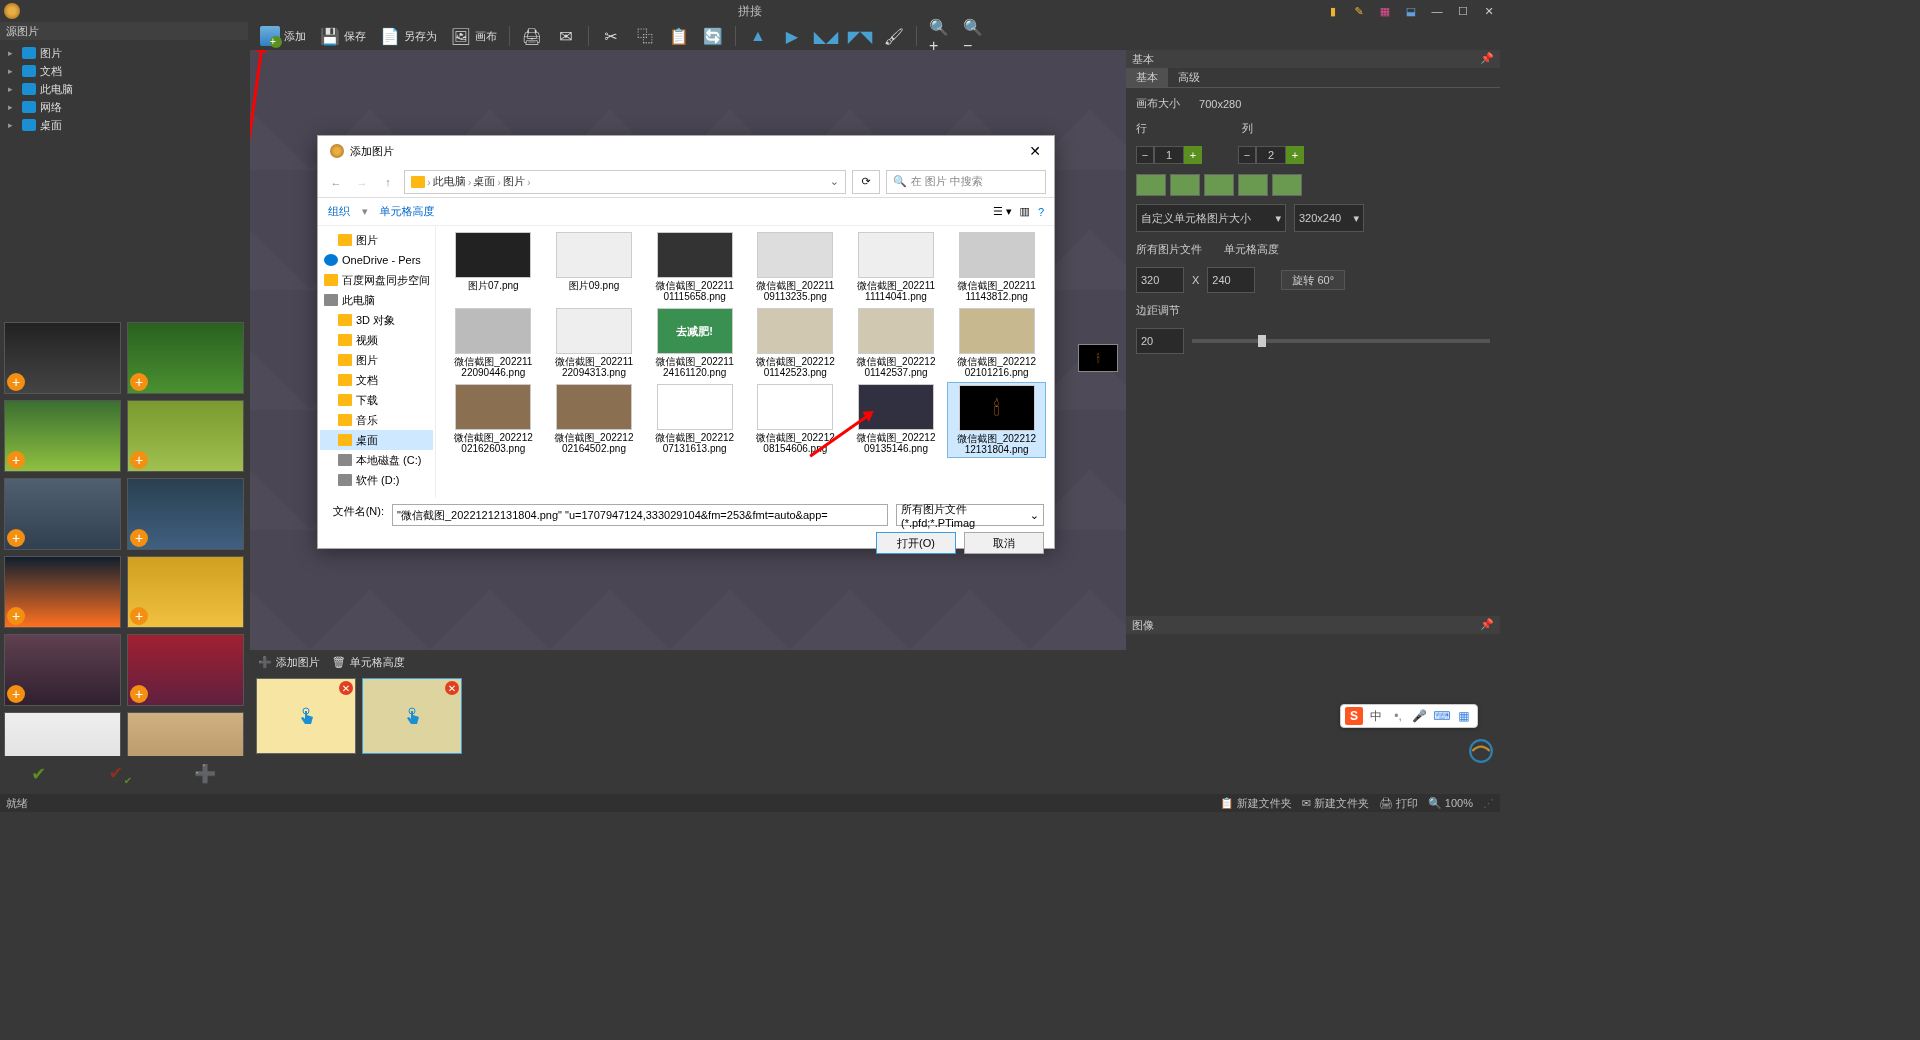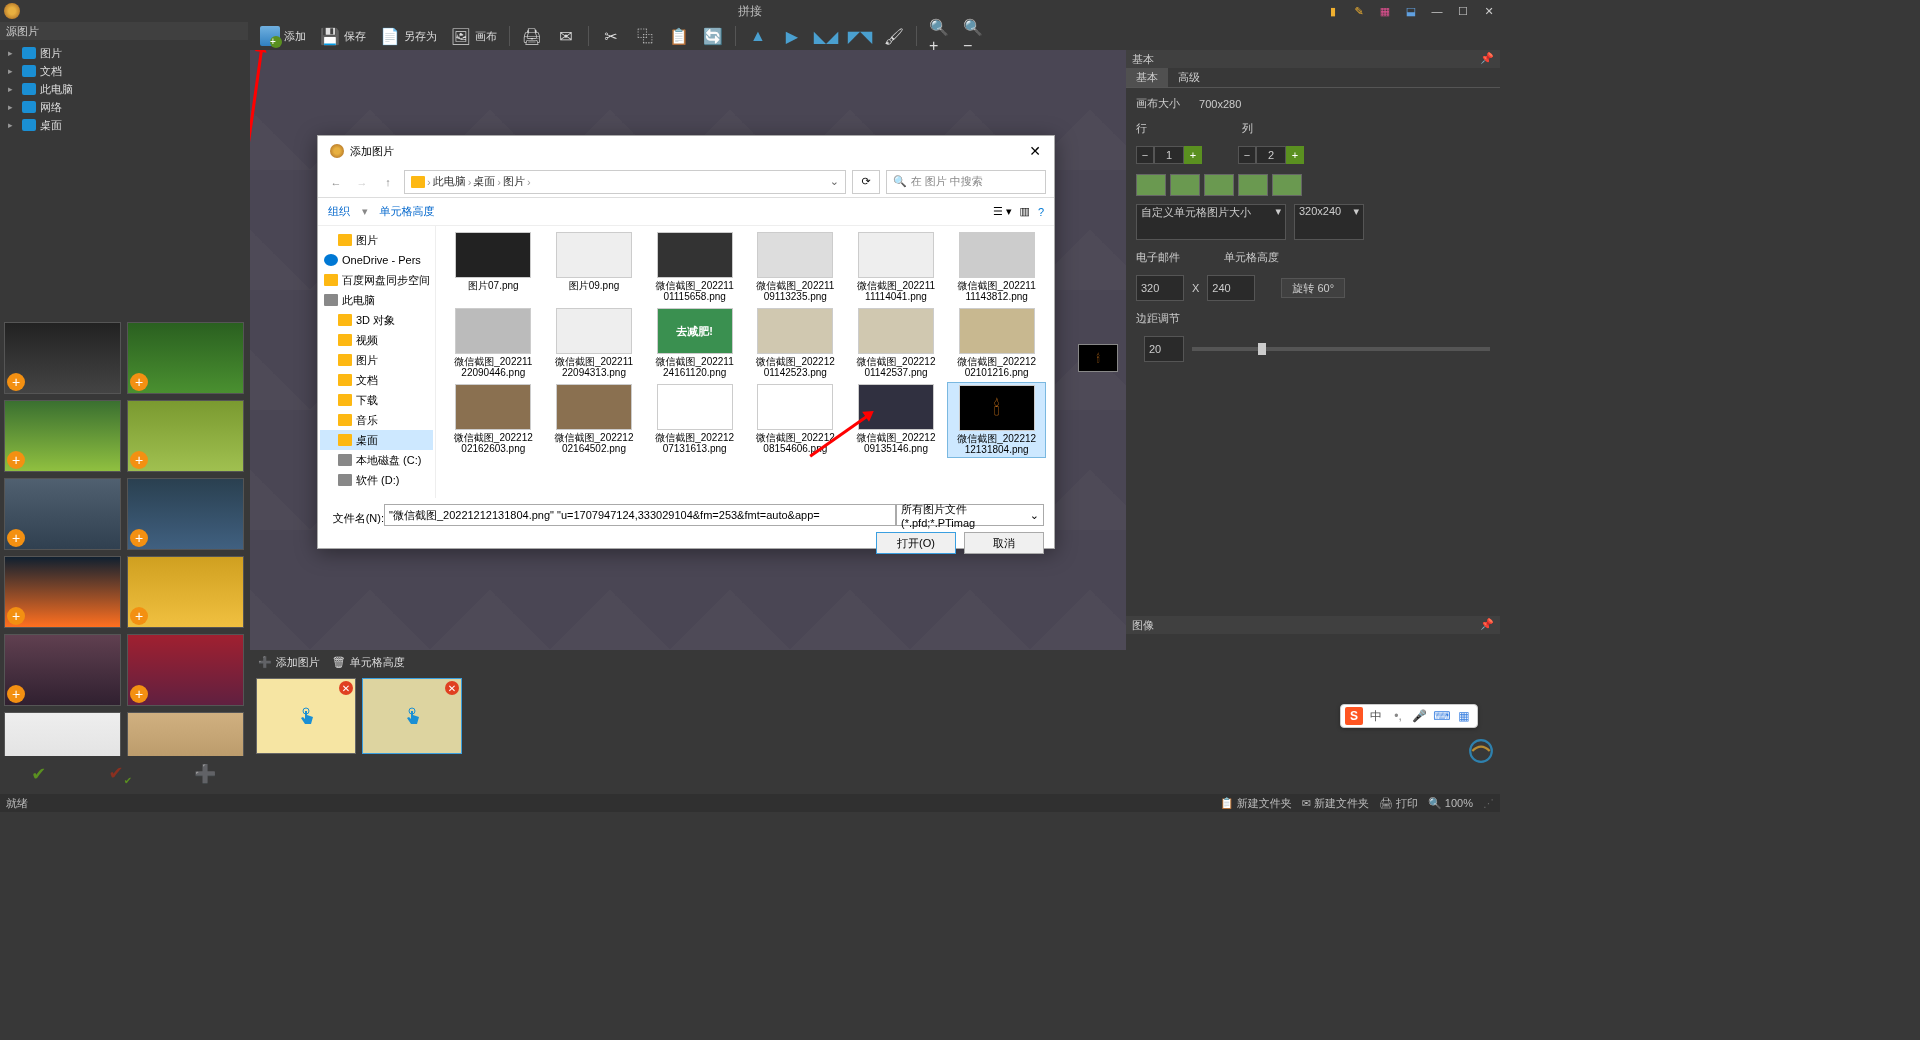--- a/index.html
+++ b/index.html
@@ -46,21 +46,21 @@
 .props{padding:8px 10px;}
 .prop-row{display:flex;align-items:center;gap:8px;margin-bottom:10px;color:#ccc;}
 .prop-label{min-width:20px;}
 .spinner{display:flex;align-items:center;}
 .spinner button{width:18px;height:18px;background:#2a2a2a;border:1px solid #555;color:#ccc;cursor:pointer;}
 .spinner button.plus{background:#5a9020;color:#fff;border:none;}
 .spinner input{width:30px;height:18px;background:#2a2a2a;border:1px solid #555;color:#ccc;text-align:center;}
 .layout-presets{display:flex;gap:4px;margin:8px 0;}
 .preset{width:30px;height:22px;border:1px solid #666;background:#6a9950;cursor:pointer;}
 .text-input{height:20px;background:#2a2a2a;border:1px solid #555;color:#ccc;padding:12px 4px;}
-.select-box{height:36px;background:#2a2a2a;border:1px solid #555;color:#ccc;padding:0 4px;display:flex;align-items:flex-start;justify-content:space-between;}
+.select-box{height:28px;background:#2a2a2a;border:1px solid #555;color:#ccc;padding:0 4px;display:flex;align-items:center;justify-content:space-between;}
 .slider-track{flex:1;height:4px;background:#555;position:relative;}
 .slider-thumb{position:absolute;top:-4px;width:8px;height:12px;background:#ccc;}
 .rotate-btn{height:20px;padding:0 10px;background:#404040;border:1px solid #555;color:#ccc;cursor:pointer;}
 .watermark{position:absolute;right:6px;bottom:30px;color:#2aa0e0;font-size:14px;font-style:italic;opacity:.7;display:flex;align-items:center;gap:4px;}
 .statusbar{position:absolute;left:0;right:0;bottom:0;height:18px;background:#303030;display:flex;align-items:center;padding:0 6px;color:#bbb;}
 .statusbar .sb-right{margin-left:auto;display:flex;align-items:center;gap:10px;}
 
 
 .dialog{position:absolute;left:317px;top:135px;width:738px;height:414px;background:#fff;border:1px solid #aaa;box-shadow:0 4px 20px rgba(0,0,0,.4);color:#000;font-size:12px;}
 .dlg-title{height:30px;display:flex;align-items:center;padding:0 8px;justify-content:space-between;}
@@ -84,21 +84,21 @@
 .dlg-tree-icon{width:14px;height:12px;background:#fdb813;border-radius:1px;flex-shrink:0;}
 .dlg-tree-icon.drive{background:#888;}
 .dlg-tree-icon.cloud{background:#0078d4;border-radius:50%;}
 .dlg-files{flex:1;overflow:auto;padding:4px 8px;}
 .file-grid{display:grid;grid-template-columns:repeat(6,1fr);gap:2px;}
 .file-item{display:flex;flex-direction:column;align-items:center;padding:2px;cursor:pointer;text-align:center;}
 .file-item.selected{background:#cde8ff;border:1px solid #7ab8e0;}
 .file-thumb{width:76px;height:46px;background:#ddd;border:1px solid #ccc;margin-bottom:2px;display:flex;align-items:center;justify-content:center;font-size:9px;overflow:hidden;}
 .file-name{font-size:10px;line-height:1.1;word-break:break-all;max-width:82px;}
 .dlg-footer{padding:6px 10px;display:flex;flex-direction:column;gap:6px;}
-.dlg-footer-row{display:flex;align-items:flex-end;gap:0;}
+.dlg-footer-row{display:flex;align-items:flex-start;gap:8px;}
 .dlg-fname-label{width:56px;text-align:right;}
 .dlg-fname-input{flex:1;height:22px;border:1px solid #aaa;padding:0 4px;}
 .dlg-filter{width:148px;height:22px;border:1px solid #aaa;padding:0 4px;display:flex;align-items:center;justify-content:space-between;}
 .dlg-buttons{display:flex;gap:8px;justify-content:flex-end;}
 .dlg-btn{width:80px;height:22px;border:1px solid #aaa;background:#f0f0f0;cursor:pointer;}
 .dlg-btn.primary{border:1px solid #3a9fe0;}
 
 .ime-bar{position:absolute;right:22px;bottom:84px;background:#fff;border:1px solid #ccc;border-radius:4px;height:24px;display:flex;align-items:center;padding:0 4px;gap:4px;box-shadow:0 1px 4px rgba(0,0,0,.3);}
 .ime-bar span{width:18px;height:18px;display:flex;align-items:center;justify-content:center;font-size:12px;}
 .ime-s{background:#ff5522;color:#fff;border-radius:2px;font-weight:bold;}
@@ -334,35 +334,35 @@
       <div class="select-box" style="width:150px">
           <span>自定义单元格图片大小</span>
           <span>▾</span>
         </div>
       <div class="select-box" style="width:70px">
           <span>320x240</span>
           <span>▾</span>
         </div>
     </div>
     <div class="prop-row">
-      <span style="width:80px">电子邮件</span>
+      <span style="width:80px">所有图片文件</span>
       <span style="width:80px">单元格高度</span>
     </div>
     <div class="prop-row">
       <input class="text-input" style="width: 48px;" value="320">
       <span>X</span>
       <input class="text-input" style="width: 48px;" value="240">
       <span style="width:10px"></span>
       <button class="rotate-btn">旋转  60°</button>
     </div>
     <div class="prop-row">
         <span>边距调节</span>
       </div>
     <div class="prop-row">
-      <input class="text-input" style="width: 40px; margin-left: 8px;" value="20">
+      <input class="text-input" style="width: 48px;" value="20">
       <div class="slider-track">
           <div class="slider-thumb" style="left:22%"></div>
         </div>
     </div>
   </div>
   <div style="position:absolute;bottom:160px;left:0;right:0">
     <div class="section-header">
         <span>图像</span>
         <span>📌</span>
       </div>

